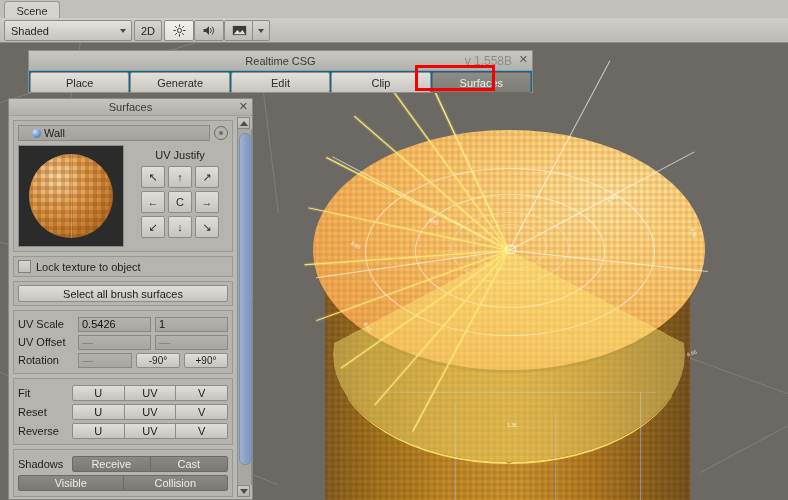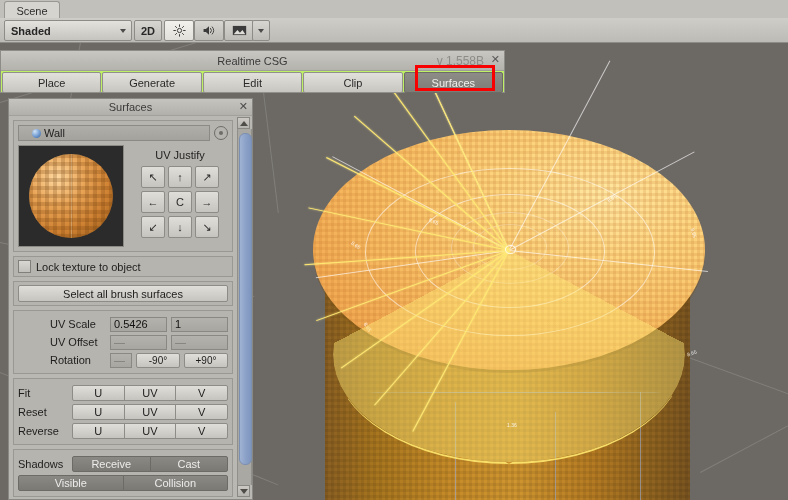--- a/index.html
+++ b/index.html
@@ -71,38 +71,38 @@
     border:1px solid rgba(255,255,255,.85);border-radius:50%;}
   .blue-line{position:absolute;background:rgba(150,175,225,.55);}
 
   
   .topbar{position:absolute;left:0;top:0;width:788px;height:42px;background:#c2c0bb;}
   .tab-scene{position:absolute;left:4px;top:1px;width:54px;height:17px;
     background:#d6d4cf;border:1px solid #9a9892;border-bottom:none;
     border-radius:3px 3px 0 0;color:#2d2d2d;font-size:11px;
     display:flex;align-items:center;justify-content:center;}
   .toolrow{position:absolute;left:0;top:18px;width:788px;height:24px;
-    background:linear-gradient(#cfcdc8,#bdbbb6);border-bottom:1px solid #8e8c87;font-weight:bold;}
+    background:linear-gradient(#cfcdc8,#bdbbb6);border-bottom:1px solid #8e8c87;}
   .ctl{position:absolute;top:2px;height:19px;
     background:linear-gradient(#e4e2dd,#c6c4bf);border:1px solid #8e8c87;
     border-radius:2px;display:flex;align-items:center;color:#262626;font-size:11px;}
   .ctl.flat{background:linear-gradient(#d8d6d1,#bebcb7);text-align:right;}
   .ctl .cap{padding:0 6px;}
   .caret{width:0;height:0;border-left:3px solid transparent;border-right:3px solid transparent;
     border-top:4px solid #4a4a4a;margin:0 5px 0 auto;}
   .shaded{left:4px;width:126px;}
   .btn2d{left:134px;width:26px;justify-content:center;}
   .btnsun{left:164px;width:28px;justify-content:center;background:linear-gradient(#f3f1ec,#e2e0db);}
   .btnaud{left:194px;width:28px;justify-content:center;}
   .btnfx{left:224px;width:28px;justify-content:center;}
   .btnfxc{left:252px;width:16px;justify-content:center;}
 
   
-  .csgwin{position:absolute;left:0;top:50px;width:503px;height:41px;
-    background:#bef264;border:1px solid #8e8c87;}
+  .csgwin{position:absolute;left:28px;top:50px;width:503px;height:41px;
+    background:#0369a1;border:1px solid #8e8c87;}
   .csgtitle{position:relative;height:19px;
     background:linear-gradient(#c9c7c2,#b4b2ad);
     display:flex;align-items:center;justify-content:center;
     color:#3a3a3a;font-size:11px;border-bottom:1px solid #a09e99;}
   .csgver{position:absolute;right:20px;top:3px;color:#8e8c87;font-size:12px;}
   .csgclose{position:absolute;right:4px;top:2px;color:#5a5a5a;font-size:11px;cursor:default;}
   .csgtabs{display:flex;height:21px;padding:1px;gap:1px;}
   .csgtab{flex:1;display:flex;align-items:center;justify-content:center;
     background:linear-gradient(#e2e0db,#c8c6c1);border:1px solid #92908b;
     border-radius:2px;color:#2a2a2a;font-size:11px;}
@@ -148,21 +148,21 @@
   .jgrid{display:grid;grid-template-columns:repeat(3,24px);grid-template-rows:repeat(3,22px);gap:3px;}
   .jbtn{background:linear-gradient(#e0ded9,#c6c4bf);border:1px solid #8e8c87;border-radius:2px;
     display:flex;align-items:center;justify-content:center;font-size:11px;color:#2a2a2a;}
 
   .chkrow{display:flex;align-items:center;gap:5px;font-size:11px;color:#1d1d1d;}
   .chk{width:11px;height:11px;background:linear-gradient(#d9d7d2,#c2c0bb);border:1px solid #82807b;}
   .wbtn{width:100%;height:17px;background:linear-gradient(#e0ded9,#c6c4bf);
     border:1px solid #8e8c87;border-radius:2px;display:flex;align-items:center;
     justify-content:center;font-size:11px;color:#1d1d1d;box-sizing:border-box;}
 
-  .frow{display:flex;align-items:center;height:18px;gap:4px;margin-left:32px;}
+  .frow{display:flex;align-items:center;height:18px;gap:4px;}
   .flbl{width:56px;font-size:11px;color:#1d1d1d;}
   .fin{flex:1;height:15px;background:linear-gradient(#b4b2ad,#a8a6a1);border:1px solid #8a8883;
     font-size:11px;color:#111;padding:0 3px;display:flex;align-items:center;box-sizing:border-box;}
   .fin.dim{color:#7d7b76;}
   .sbtn{width:44px;height:15px;background:linear-gradient(#e0ded9,#c6c4bf);
     border:1px solid #8e8c87;border-radius:2px;display:flex;align-items:center;
     justify-content:center;font-size:10px;color:#1d1d1d;box-sizing:border-box;}
 
   .brow{display:flex;align-items:center;height:19px;gap:4px;}
   .blbl{width:50px;font-size:11px;color:#1d1d1d;}

